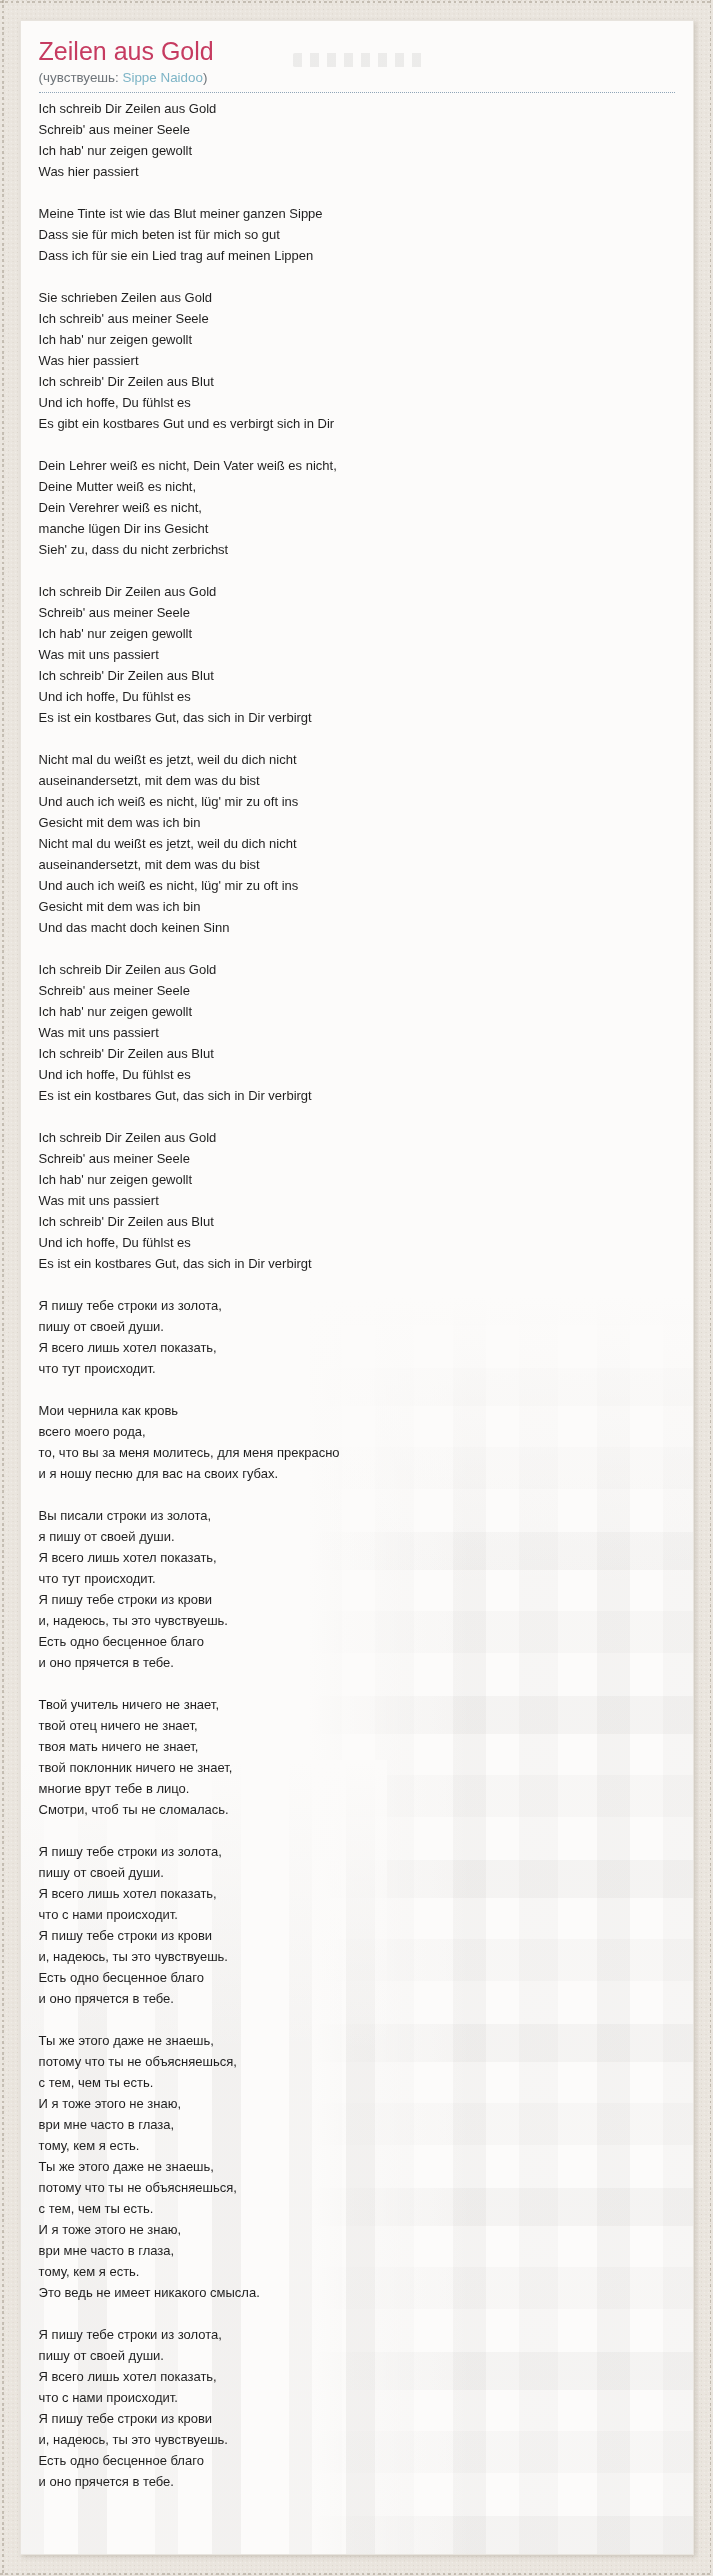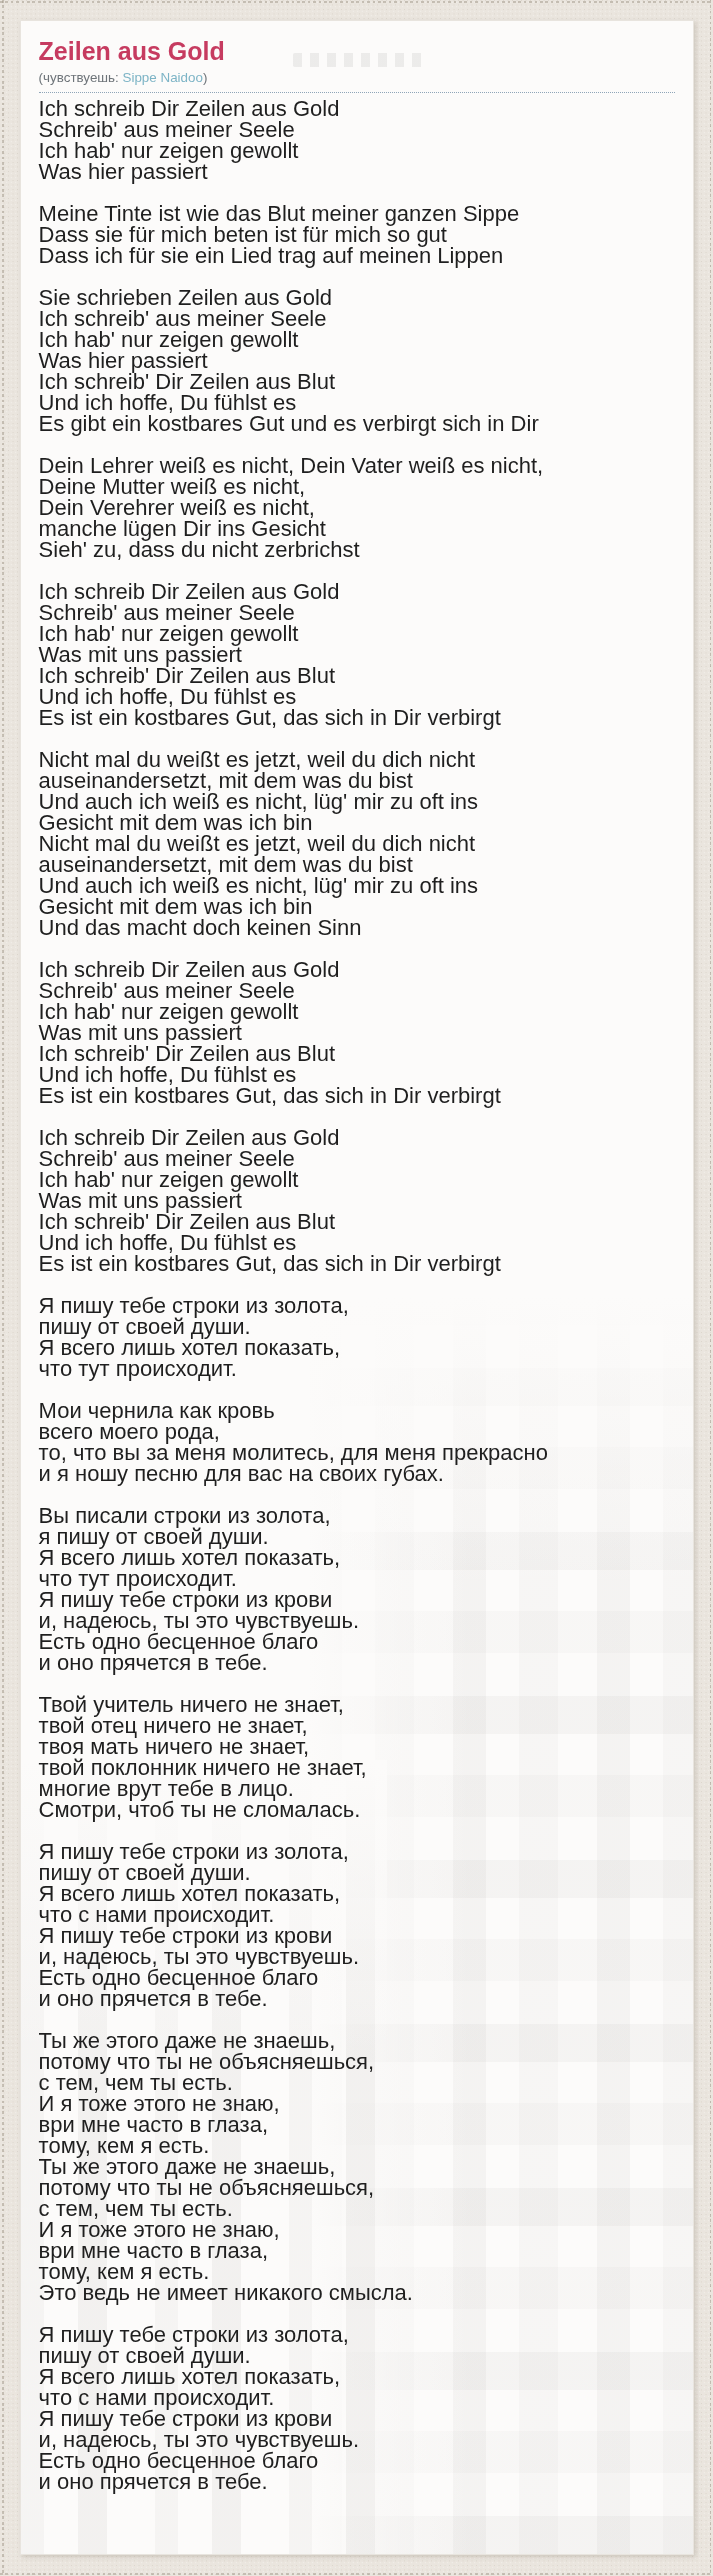--- a/index.html
+++ b/index.html
@@ -52,36 +52,36 @@
   .ghost-photo-bands{
     left:0; top:1739px; bottom:0; width:366px;
     background:
       linear-gradient(180deg, var(--card-bg) 0, rgba(252,251,250,0) 294px),
       repeating-linear-gradient(90deg, rgba(120,115,108,0.05) 0 23px, transparent 23px 57px, rgba(120,115,108,0.075) 57px 86px, transparent 86px 134px);
   }
 
   .content{position:relative; padding:10.7px 18px; z-index:3;}
   .title{
     margin-top:3.6px;
-    font-size:25px; line-height:32px; font-weight:700;
+    font-size:25px; line-height:32px; font-weight:400;
     color:var(--title);
   }
   .artist-line{
     margin-top:1.8px;
     font-size:13.4px; line-height:17px;
     color:var(--muted);
     padding-bottom:6.2px;
     border-bottom:0.9px dotted var(--divider);
   }
   .artist-line a{
     color:var(--link); text-decoration:none; cursor:pointer;
   }
   .lyrics{
     margin-top:5.4px;
-    font-size:22px; line-height:21px;
+    font-size:13px; line-height:21px;
     color:var(--text);
     white-space:pre-line;
   }
 </style>
 </head>
 <body>
 
 <div class="edge edge-h edge-top"></div>
 <div class="edge edge-h edge-bottom"></div>
 <div class="edge edge-v edge-left"></div>

